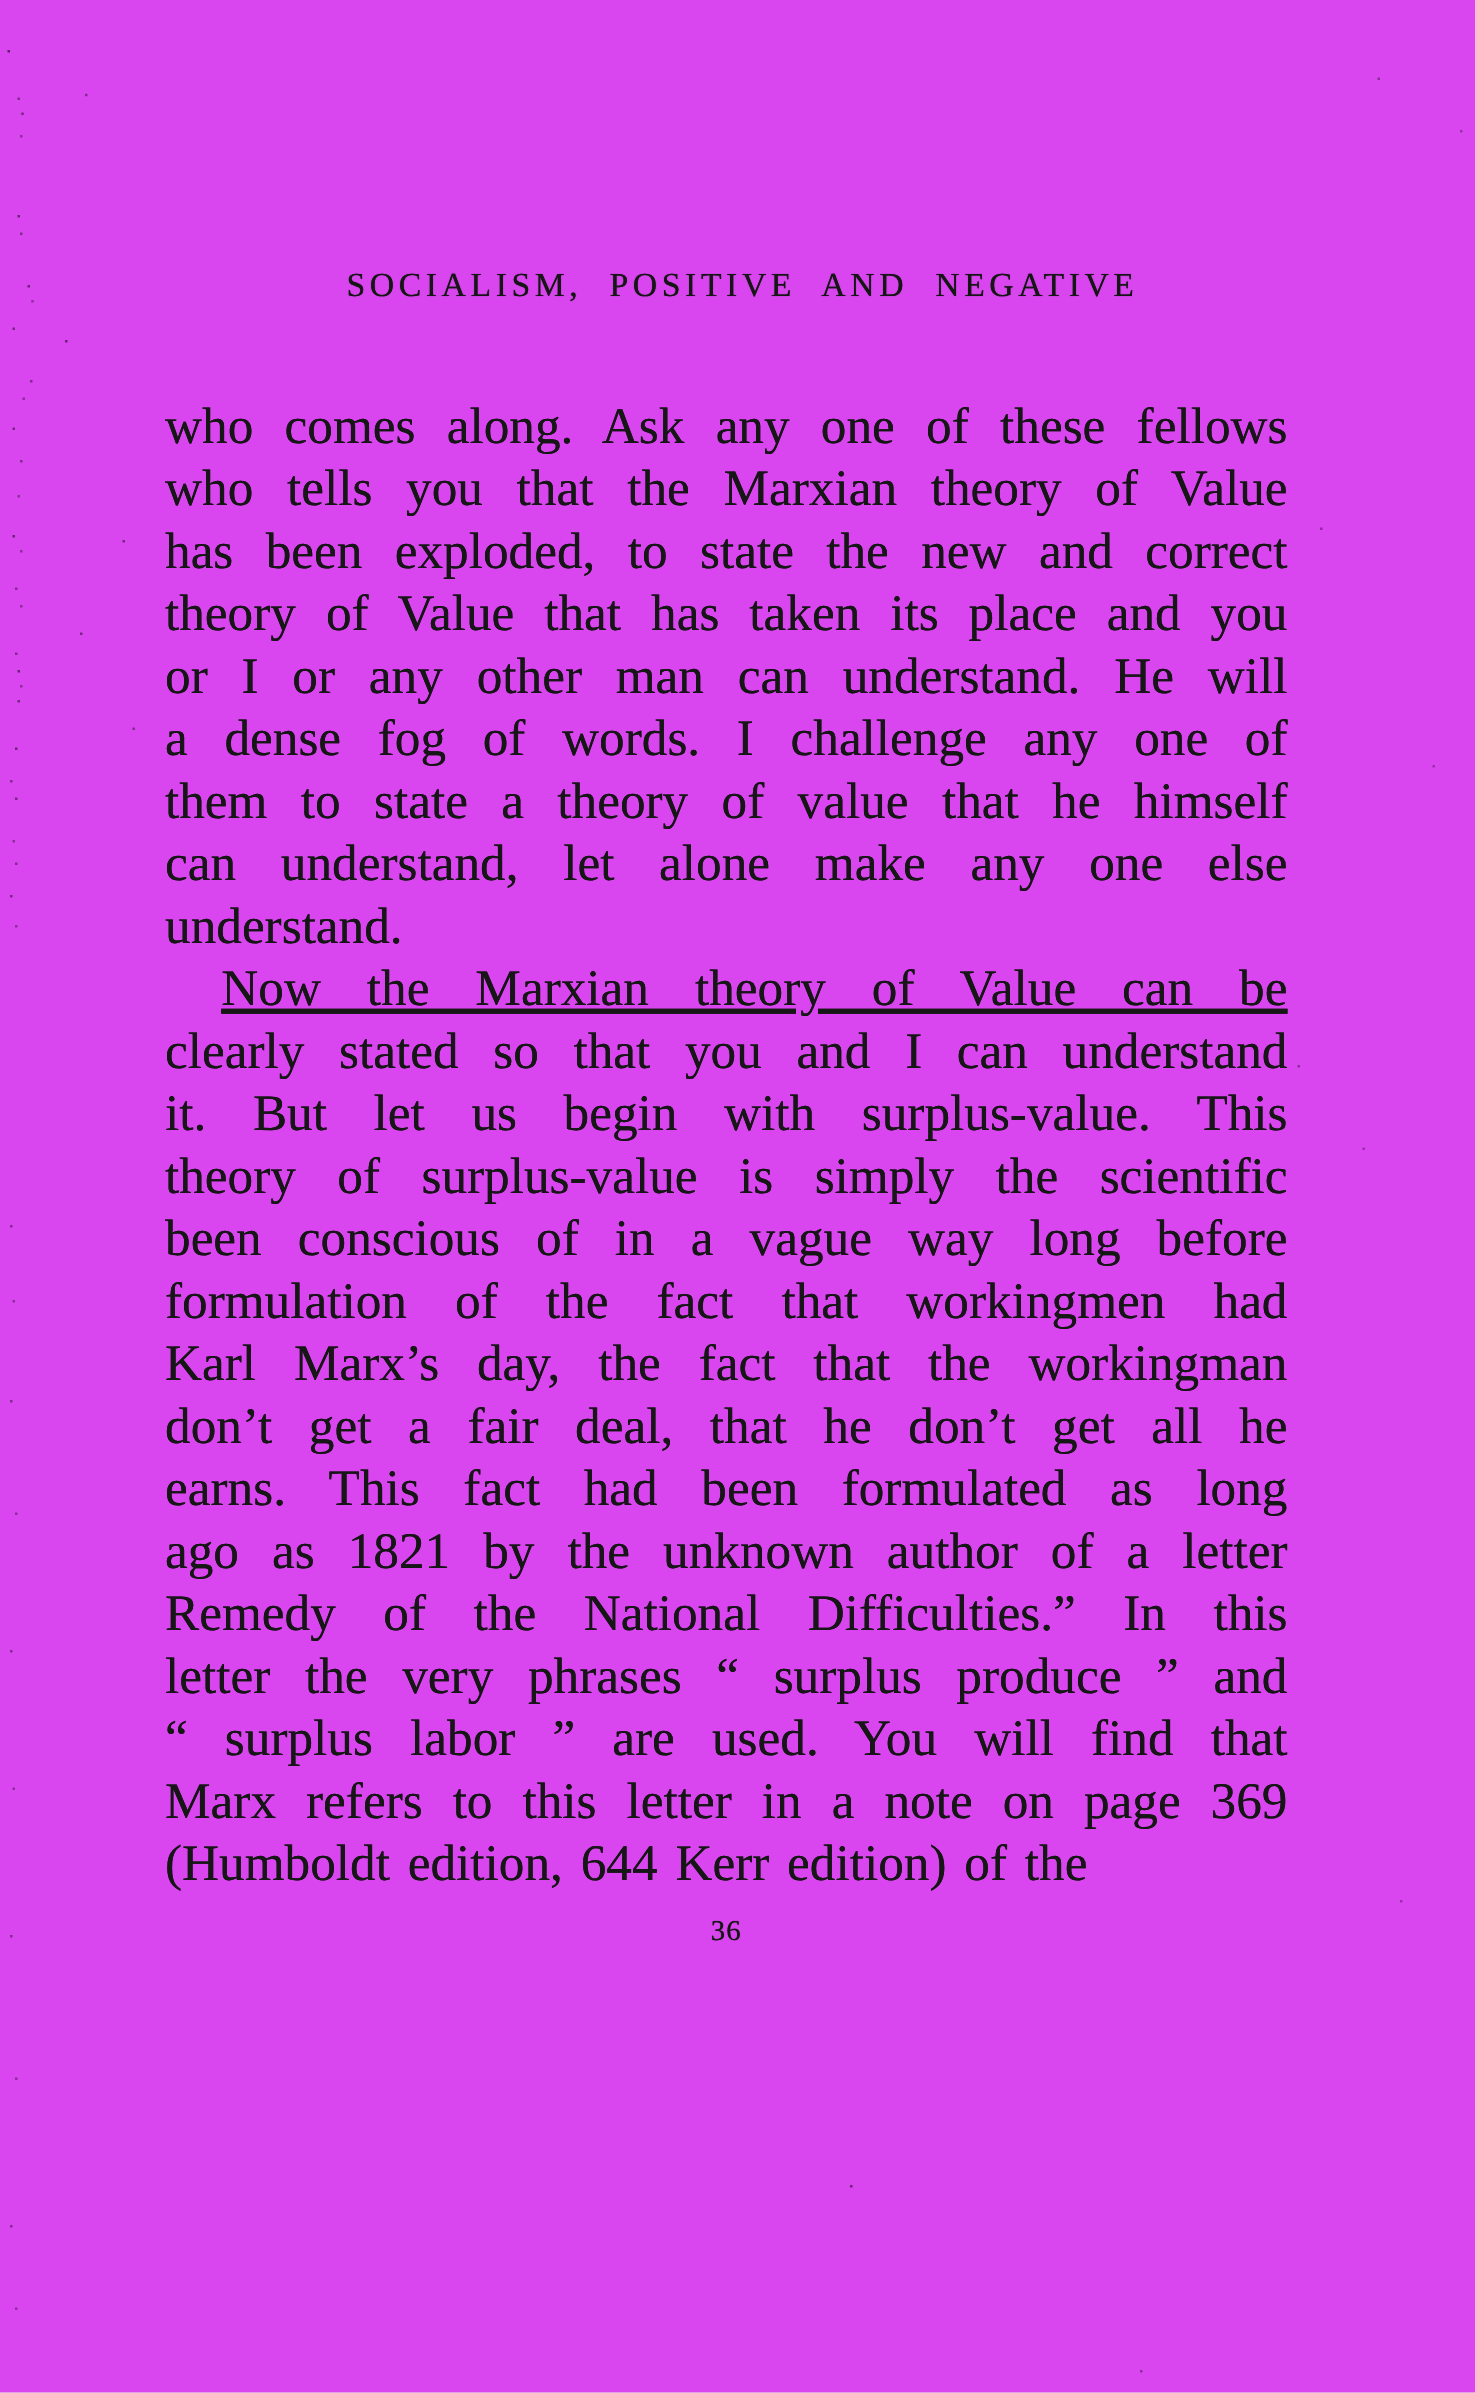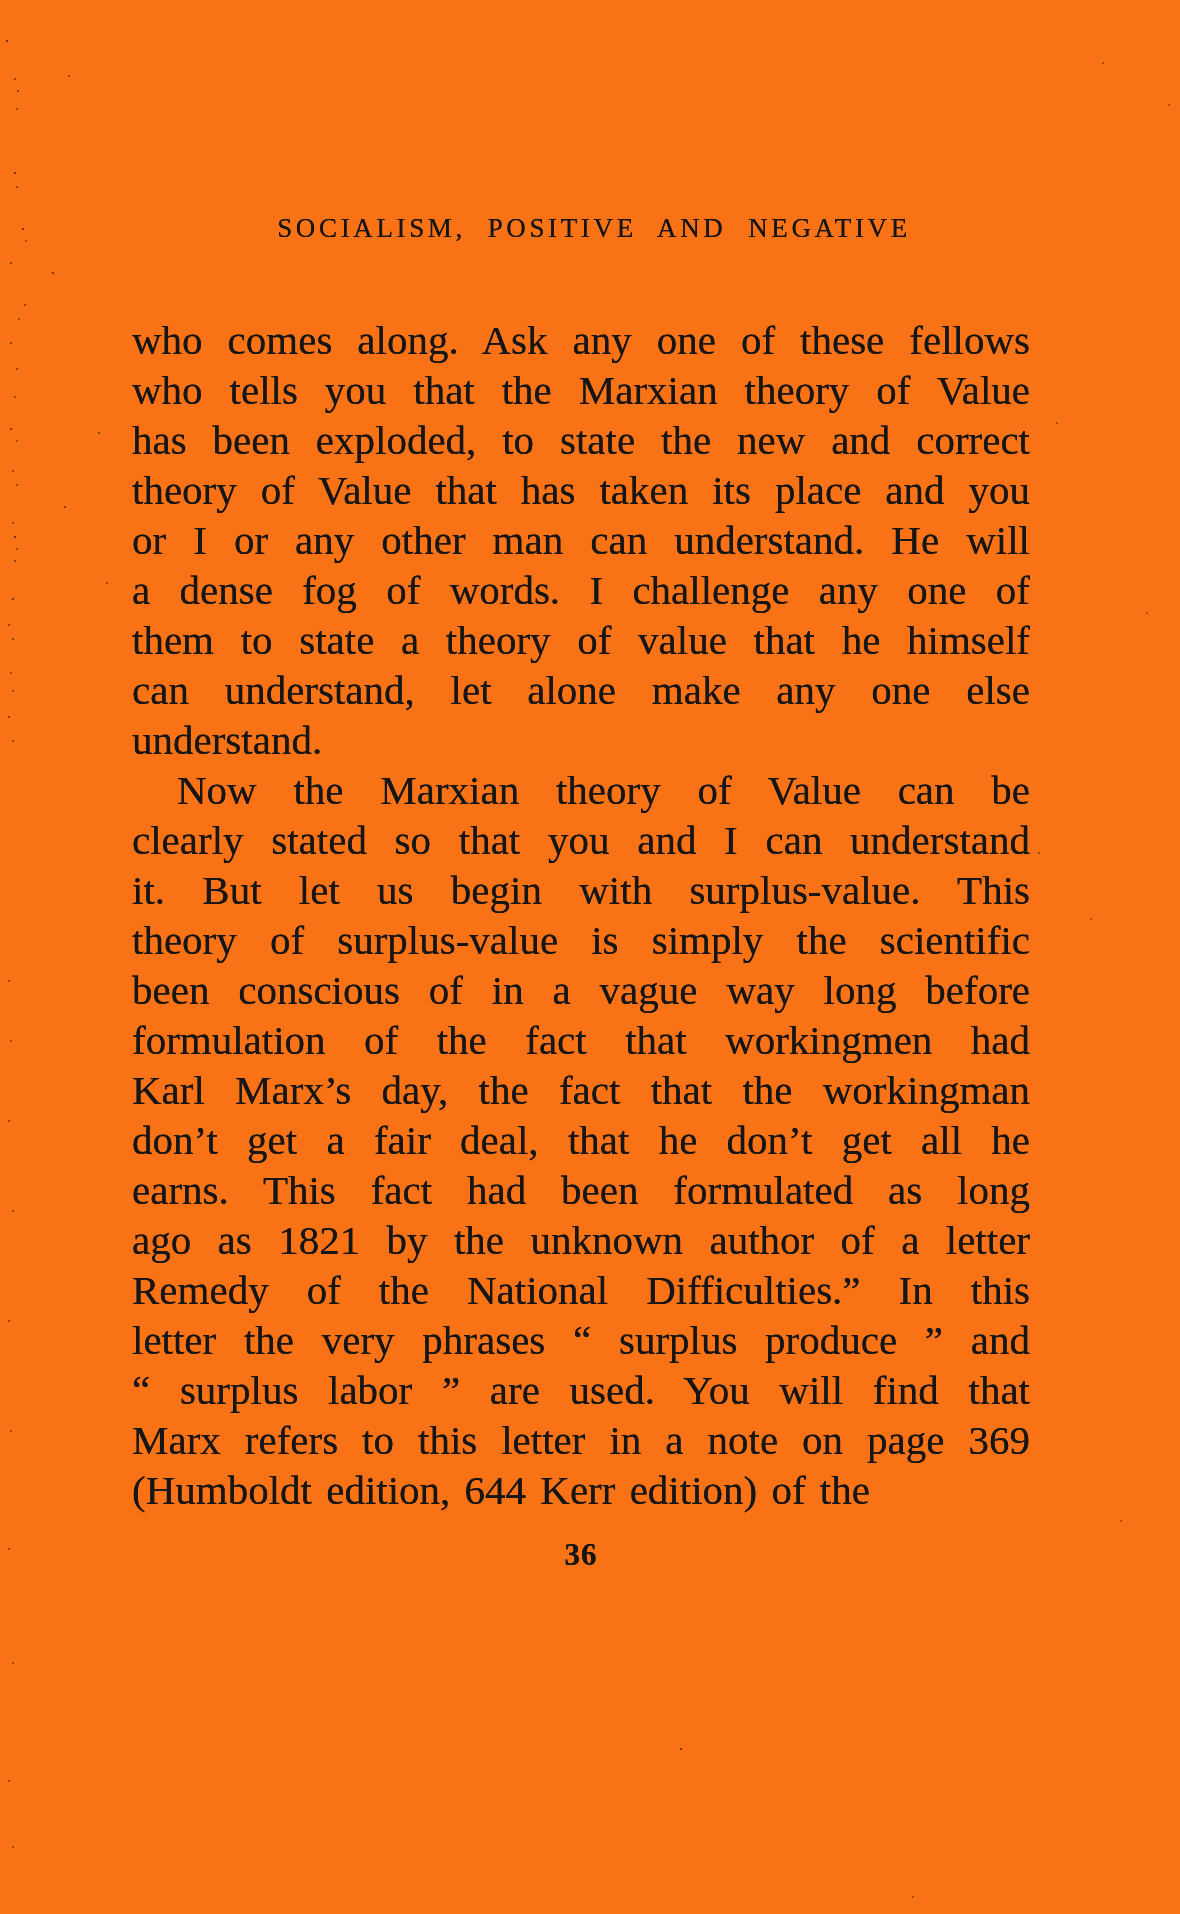--- a/index.html
+++ b/index.html
@@ -5,21 +5,21 @@
   html, body {
     margin: 0;
     padding: 0;
     background: #e8e8e4;
   }
   .page {
     position: relative;
     width: 1180px;
     height: 1914px;
     margin: 0 auto;
-    background: #f97316;
+    background: #d946ef;
     color: #161616;
     font-family: "Liberation Serif", "DejaVu Serif", serif;
     overflow: hidden;
   }
   
   .noise {
     position: absolute;
     left: 0; top: 0;
     width: 2px; height: 2px;
     background: transparent;
@@ -64,28 +64,29 @@
     text-align: justify;
     text-align-last: justify;
     word-spacing: 4px;
     white-space: normal;
   }
   .line.end {
     text-align-last: left;
   }
   .line.indent {
     text-indent: 45px;
+    text-decoration: underline;
   }
   .page-number {
-    margin-top: 22px;
+    margin-top: 12px;
     width: 898px;
     margin-left: 132px;
     text-align: center;
-    font-size: 31px;
-    font-weight: bold;
+    font-size: 23px;
+    font-weight: normal;
     line-height: 36px;
     letter-spacing: 1px;
     text-shadow: 0 0 0.6px currentColor;
   }
 </style>
 </head>
 <body>
 
 <div class="page">
   <div class="noise"></div>

